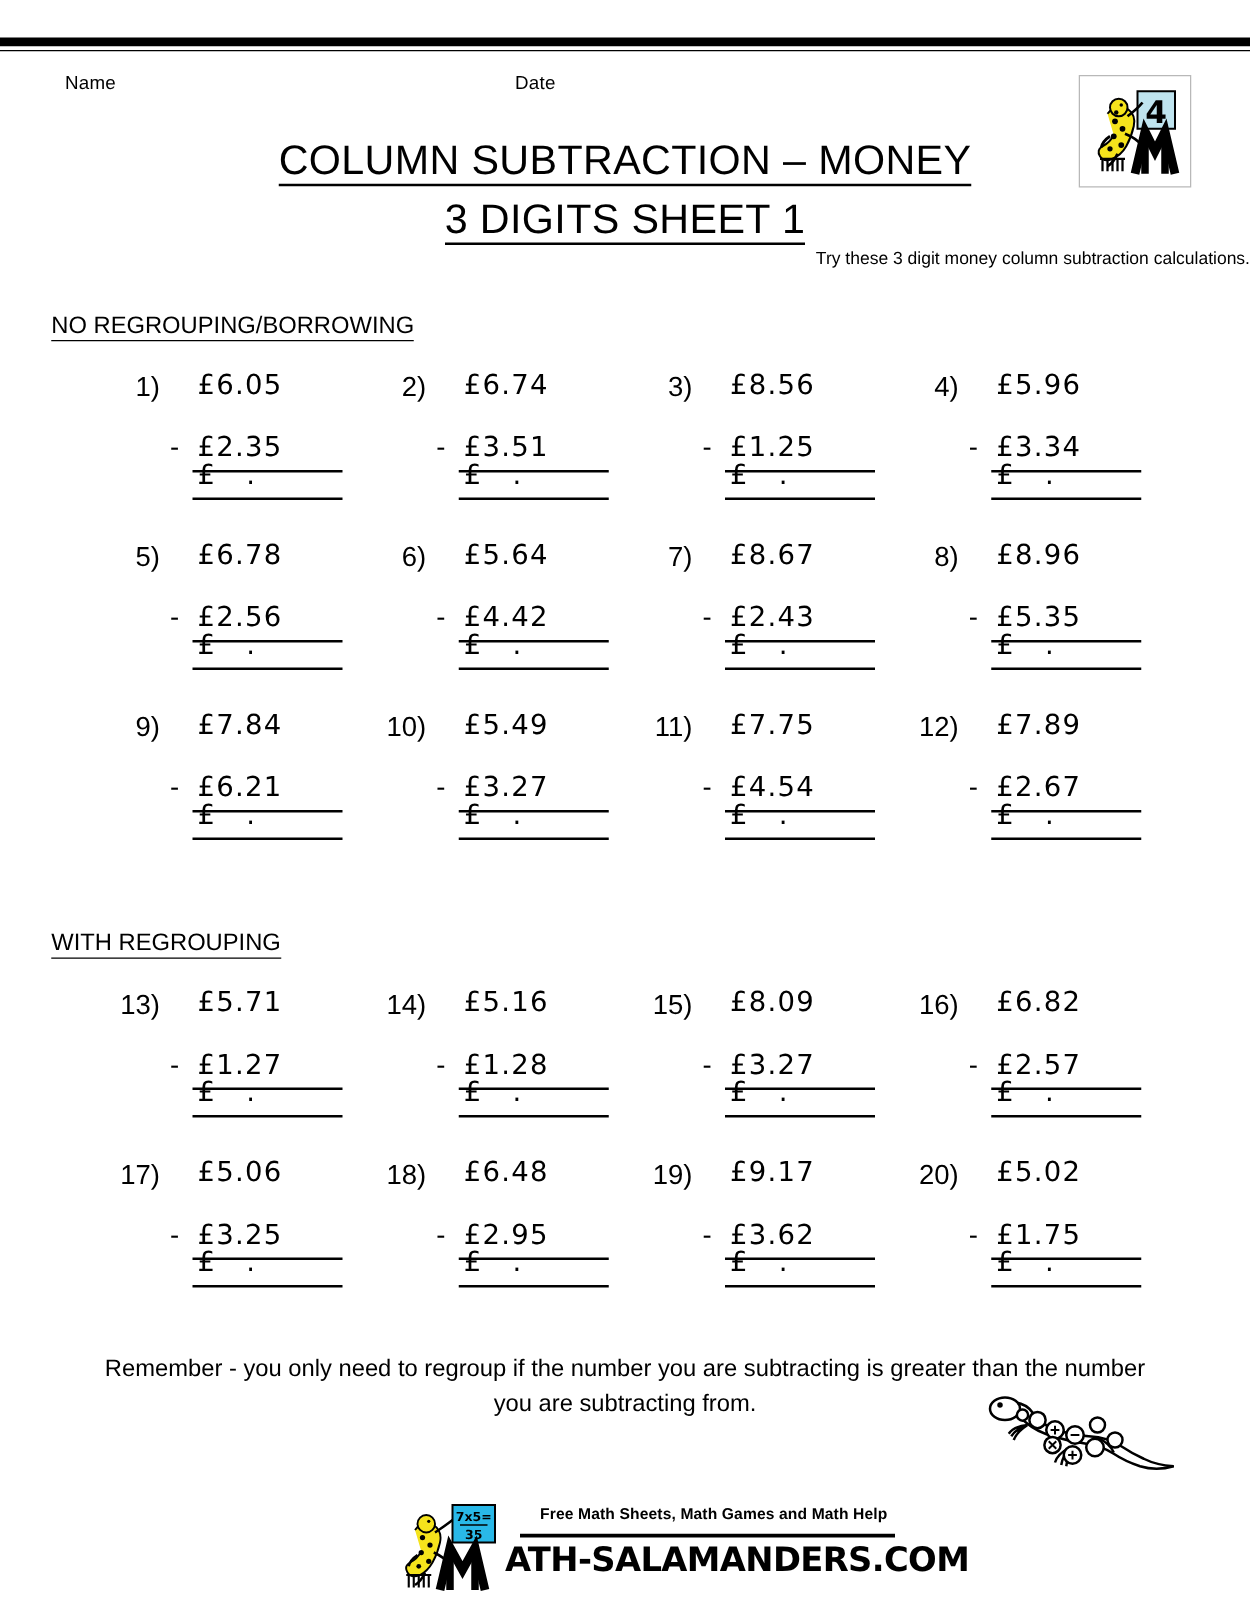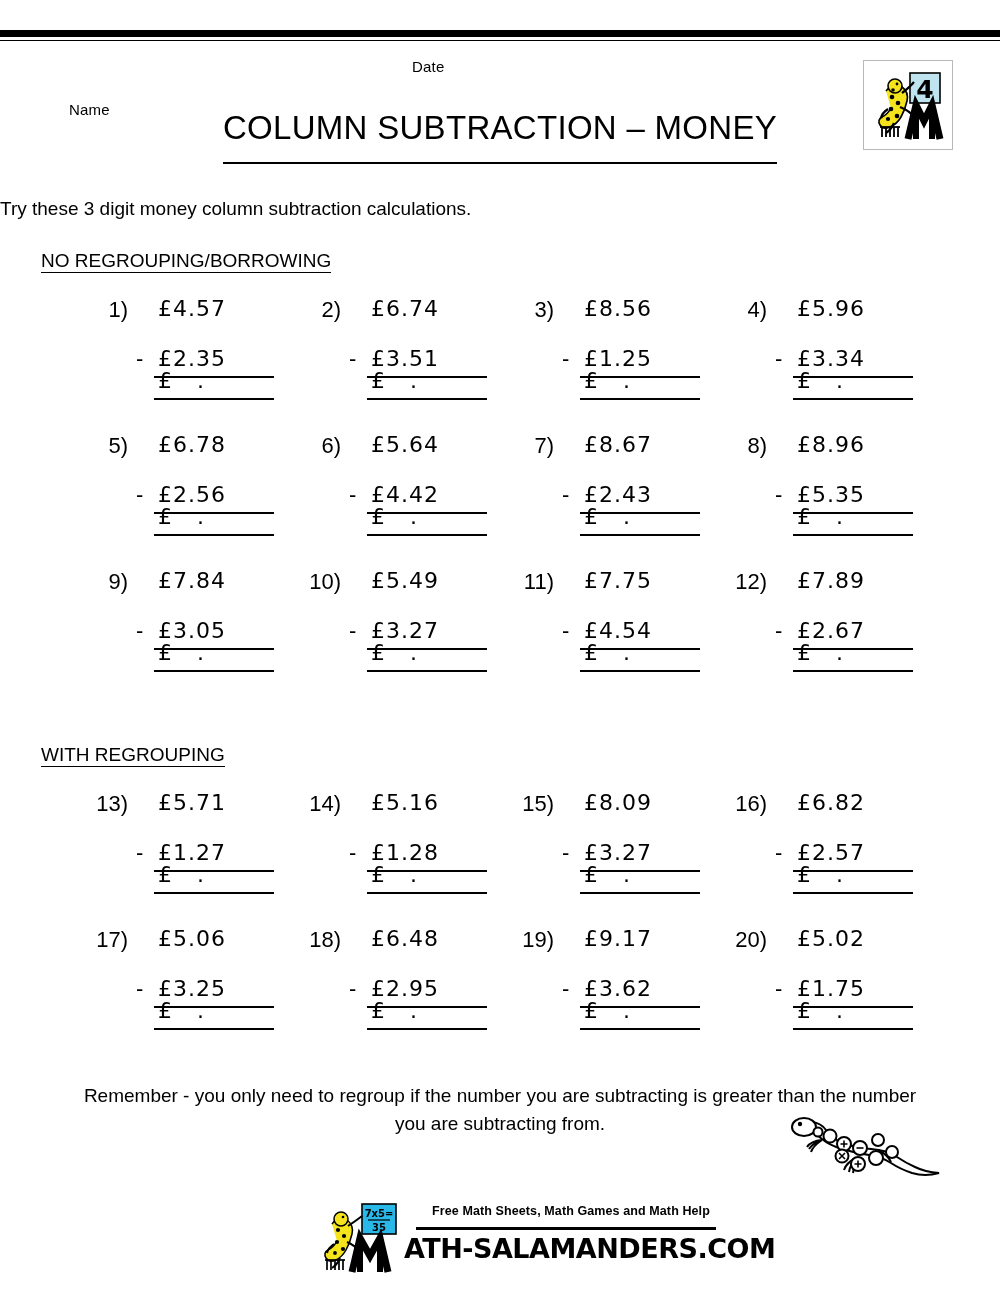--- a/index.html
+++ b/index.html
@@ -33,24 +33,23 @@
   .top-rule-thin {
     position: absolute;
     left: 0; top: 40px;
     width: 1000px; height: 1px;
     background: #000;
   }
 
   
   .name-label {
     position: absolute;
-    left: 69px; top: 58px;
+    left: 52px; top: 58px;
     font-size: 15px;
     letter-spacing: .2px;
-    margin-top: 43px;
   }
   .date-label {
     position: absolute;
     left: 412px; top: 58px;
     font-size: 15px;
     letter-spacing: .2px;
   }
 
   
   .corner-badge {
@@ -70,28 +69,28 @@
     text-align: center;
   }
   .title-line {
     font-size: 33px;
     font-weight: 400;
     line-height: 47px;
     letter-spacing: .3px;
   }
   .title-line span {
     border-bottom: 2px solid #000;
-    padding-bottom: 16px;
+    padding-bottom: 1px;
   }
   .subtitle {
     position: absolute;
     left: 0; top: 198px;
     width: 1000px;
-    text-align: left;
-    font-size: 19px;
+    text-align: right;
+    font-size: 14px;
   }
 
   .section-heading {
     position: absolute;
     left: 0;
     width: 1000px;
     text-align: left;
     font-size: 19px;
     padding-left: 41px;
   }
@@ -268,34 +267,37 @@
 
       <path d="M18 66 L18 76 M22 66 L22 76 M26 66 L26 76 M30 66 L30 76 M34 66 L34 76" stroke="#000" stroke-width="1.8"></path>
       <path d="M16 66 L36 66" stroke="#000" stroke-width="1.8"></path>
     </svg>
   </div>
 
   <div class="title-block">
     <div class="title-line">
       <span>COLUMN SUBTRACTION – MONEY</span>
     </div>
+    <div class="title-line">
+      <span>3 DIGITS SHEET 1</span>
+    </div>
   </div>
   <div class="subtitle">Try these 3 digit money column subtraction calculations.</div>
 
   <div class="section-heading" id="heading-norg">
     <span>NO REGROUPING/BORROWING</span>
   </div>
   <div class="grid" id="grid-norg">
       <div class="prob-row">
         <div class="problem">
           <div class="prob-num">1)</div>
           <div class="prob-body">
             <div class="row-top">
               <div class="op-slot"></div>
-              <div class="numbox">£4.57</div>
+              <div class="numbox">£6.05</div>
             </div>
             <div class="row-sub">
               <div class="op-slot">-</div>
               <div class="numbox">£2.35</div>
             </div>
             <div class="row-ans">
               <div class="op-slot"></div>
               <div class="numbox ans-ph">£   .</div>
             </div>
           </div>
@@ -425,21 +427,21 @@
       <div class="prob-row">
         <div class="problem">
           <div class="prob-num">9)</div>
           <div class="prob-body">
             <div class="row-top">
               <div class="op-slot"></div>
               <div class="numbox">£7.84</div>
             </div>
             <div class="row-sub">
               <div class="op-slot">-</div>
-              <div class="numbox">£3.05</div>
+              <div class="numbox">£6.21</div>
             </div>
             <div class="row-ans">
               <div class="op-slot"></div>
               <div class="numbox ans-ph">£   .</div>
             </div>
           </div>
         </div>
         <div class="problem">
           <div class="prob-num">10)</div>
           <div class="prob-body">

